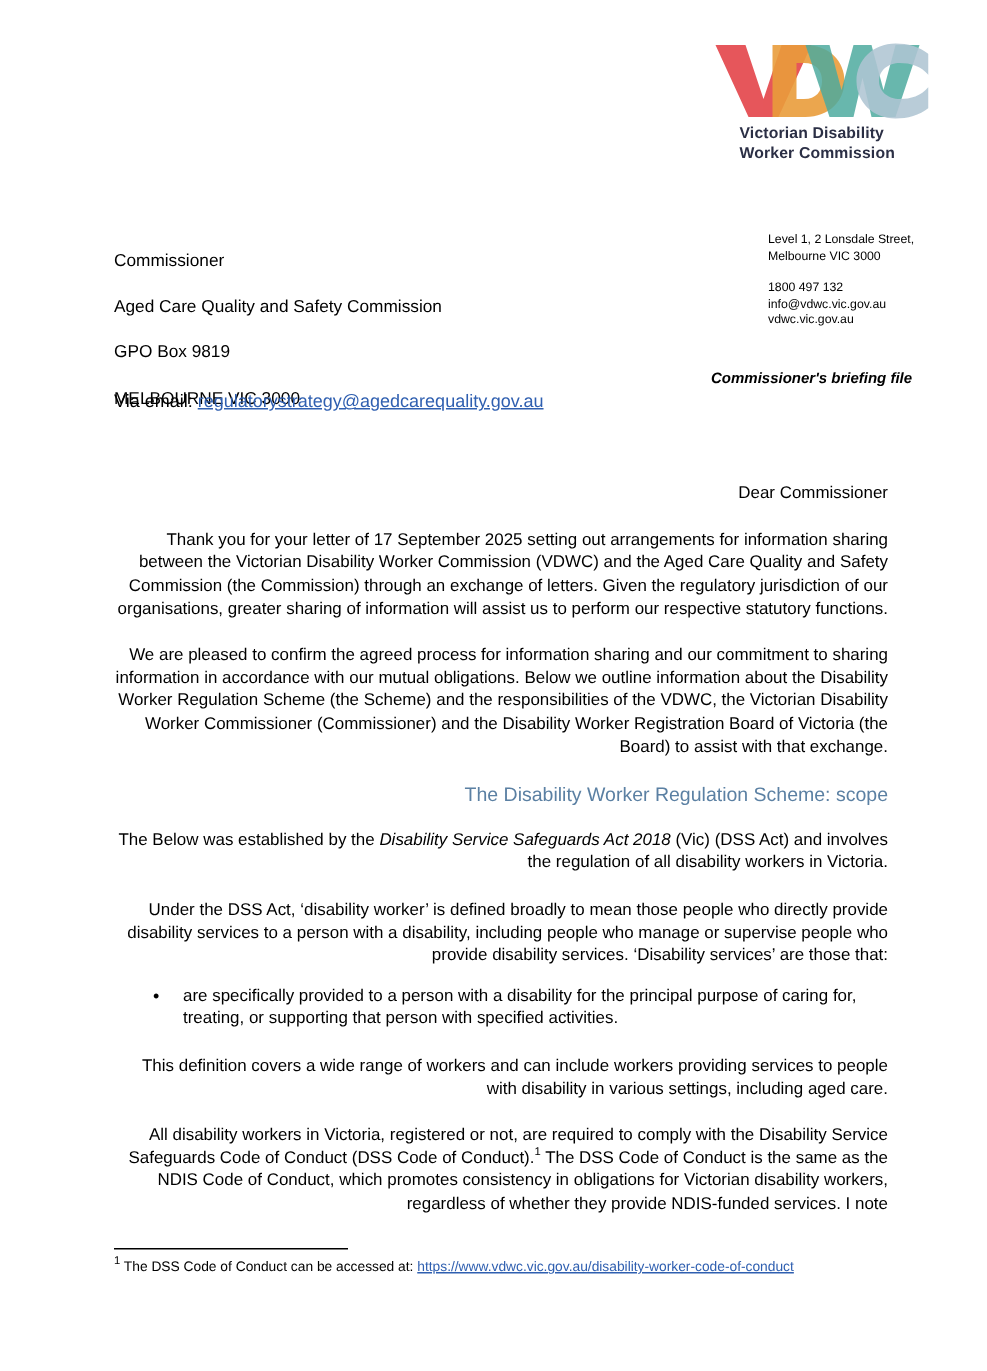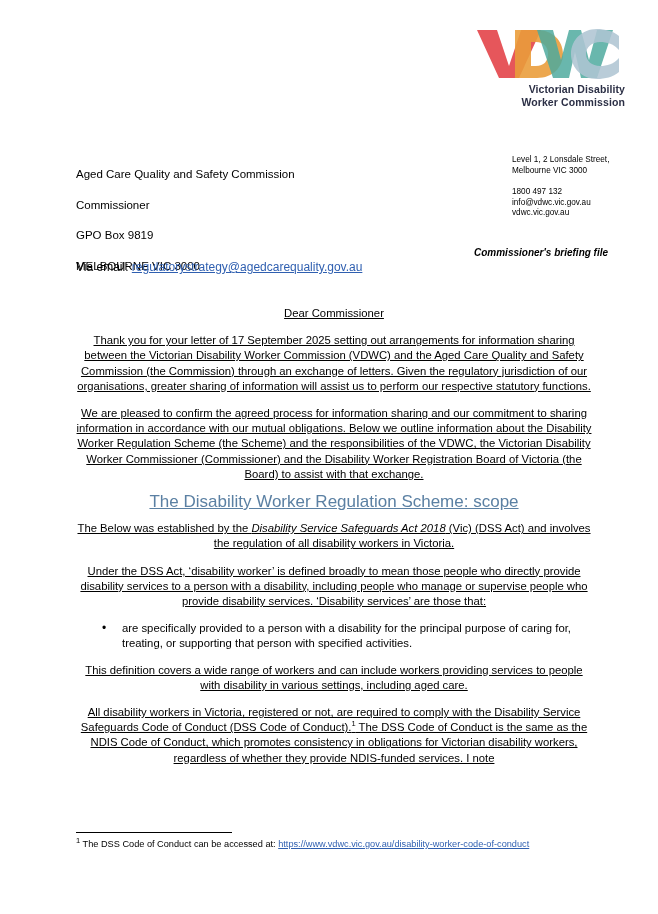--- a/index.html
+++ b/index.html
@@ -19,21 +19,21 @@
     overflow: hidden;
     box-sizing: border-box;
   }
 
   
   .logo-block {
     position: absolute;
     top: 28px;
     right: 33px;
     width: 150px;
-    text-align: right;
+    text-align: left;
   }
   .logo-mark {
     position: relative;
     width: 144px;
     height: 52px;
   }
   .logo-mark svg { display: block; }
   .logo-tagline {
     margin-top: 3px;
     font-size: 10.5px;
@@ -93,27 +93,26 @@
     position: absolute;
     left: 76px;
     top: 306px;
     width: 516px;
     font-size: 11.3px;
     line-height: 15.2px;
     color: #000;
   }
   .salutation { margin: 0 0 16px 0; }
   .body-area p {
-    margin: 0 0 12px 0;
-    text-align: center;
-    text-decoration: underline;
+    margin: 16px 0 12px 0;
+    text-align: right;
   }
   .section-heading {
     color: #5b80a3;
-    font-size: 17px;
+    font-size: 13px;
     margin: 18px 0 9px 0;
   }
   .body-area ul {
     margin: 0 0 11px 0;
     padding-left: 46px;
     list-style: none;
   }
   .body-area li {
     position: relative;
     margin: 0 0 9px 0;
@@ -167,22 +166,22 @@
         </g>
       </svg>
     </div>
     <div class="logo-tagline">
       <div>Victorian Disability</div>
       <div>Worker Commission</div>
     </div>
   </div>
 
   <div class="recipient">
+    <div>Commissioner</div>
     <div>Aged Care Quality and Safety Commission</div>
-    <div>Commissioner</div>
     <div>GPO Box 9819</div>
     <div>MELBOURNE VIC 3000</div>
   </div>
 
   <div class="contact">
     <div>Level 1, 2 Lonsdale Street,</div>
     <div>Melbourne VIC 3000</div>
     <div class="group2">
       <div>1800 497 132</div>
       <div>info@vdwc.vic.gov.au</div>

